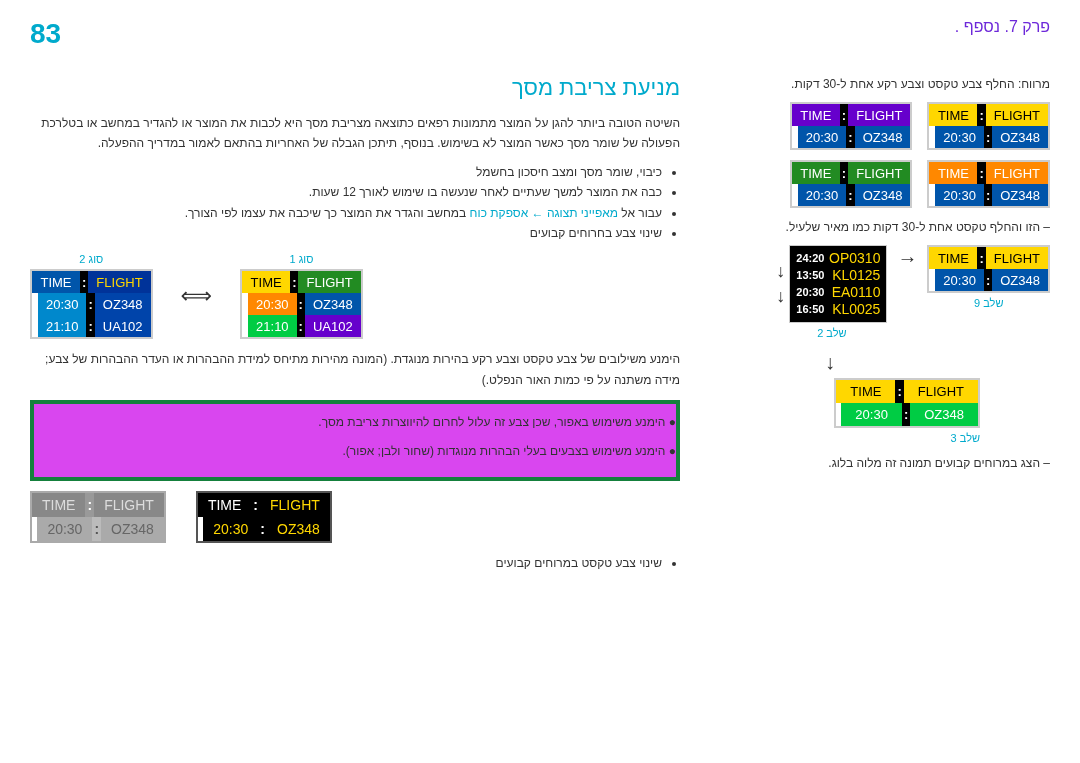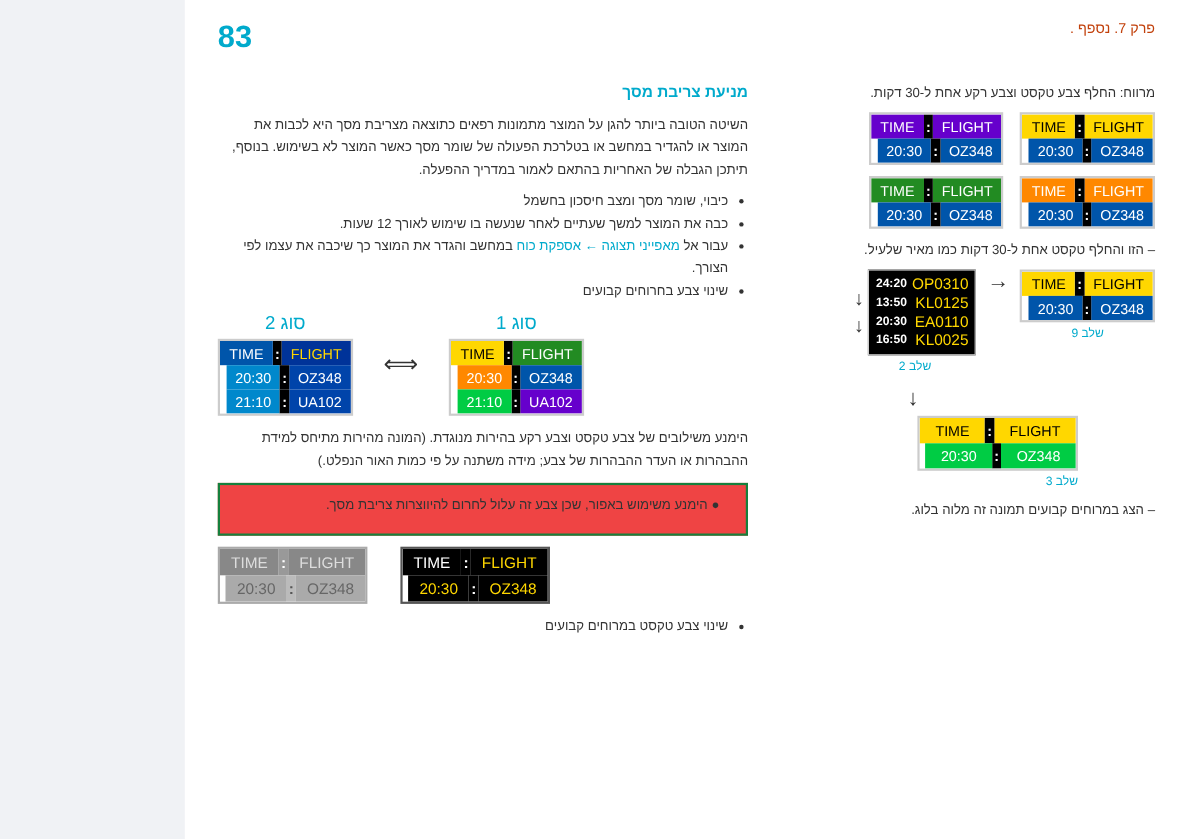--- a/index.html
+++ b/index.html
@@ -7,59 +7,59 @@
       font-family: Arial, sans-serif;
       background: #f0f2f5;
       width: 1080px;
       min-height: 763px;
       direction: rtl;
       font-size: 13px;
       color: #333;
     }
     .page {
       background: white;
-      width: 912px;
+      width: 1080px;
       min-height: 763px;
       position: relative;
       padding: 20px 30px;
       margin-left: 12px;
     }
     .page-number {
       position: absolute;
       top: 18px;
       left: 30px;
       font-size: 28px;
       font-weight: bold;
       color: #00aacc;
     }
     .chapter-label {
       position: absolute;
       top: 18px;
       right: 30px;
-      font-size: 13px;
-      color: #c2410c;
+      font-size: 16px;
+      color: #6d28d9;
       direction: rtl;
     }
 
     .main-content {
       display: flex;
       flex-direction: row-reverse;
       margin-top: 55px;
       gap: 20px;
     }
 
     
     .right-section {
       flex: 1;
       direction: rtl;
       padding-right: 10px;
     }
     .section-title {
-      font-size: 14px;
-      font-weight: bold;
+      font-size: 22px;
+      font-weight: normal;
       color: #00aacc;
       margin-bottom: 12px;
       direction: rtl;
       text-align: right;
     }
     .right-section p {
       font-size: 12px;
       line-height: 1.7;
       color: #333;
       margin-bottom: 8px;
@@ -206,38 +206,38 @@
 
     
     .type1-row {
       display: flex;
       flex-direction: row;
       gap: 20px;
       margin: 10px 0;
       justify-content: flex-end;
     }
     .type-label {
-      font-size: 17px;
+      font-size: 11px;
       color: #00aacc;
       text-align: center;
       margin-bottom: 4px;
     }
 
     .double-arrow {
       display: flex;
       align-items: center;
       font-size: 22px;
       color: #333;
       margin: 0 8px;
     }
 
     .info-box {
-      background: #ef4444;
-      border: 2px solid #15803d;
-      padding: 8px 24px;
+      background: #d946ef;
+      border: 4px solid #15803d;
+      padding: 8px 0;
       margin: 10px 0;
       direction: rtl;
     }
     .info-box p {
       font-size: 12px;
       line-height: 1.7;
     }
 
     .bottom-boards-row {
       display: flex;
@@ -341,20 +341,21 @@
               <div class="cell" style="background:#0088CC;color:white;">21:10</div>
             </div>
           </div>
         </div>
       </div>
 
       <p>הימנע משילובים של צבע טקסט וצבע רקע בהירות מנוגדת. (המונה מהירות מתיחס למידת ההבהרות או העדר ההבהרות של צבע; מידה משתנה על פי כמות האור הנפלט.)</p>
 
       <div class="info-box">
         <p>● <span>הימנע משימוש באפור, שכן צבע זה עלול לחרום להיווצרות צריבת מסך.</span></p>
+        <p>● <span>הימנע משימוש בצבעים בעלי הבהרות מנוגדות (שחור ולבן; אפור).</span></p>
       </div>
 
       <div class="bottom-boards-row">
 
         <div class="board-container">
           <div class="flight-widget" style="border:2px solid #555;">
             <div class="fw-header">
               <div class="cell bg-black" style="color:#FFD700;font-size:14px;padding:4px 10px;">FLIGHT</div>
               <div class="colon-cell" style="font-size:14px;">:</div>
               <div class="cell bg-black" style="color:white;font-size:14px;padding:4px 10px;">TIME</div>

